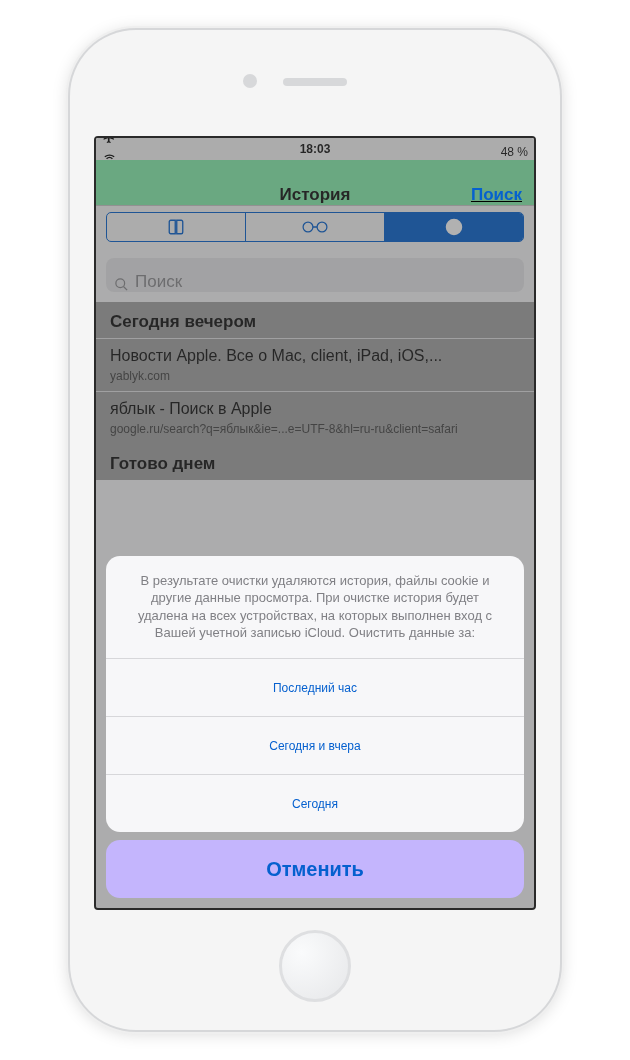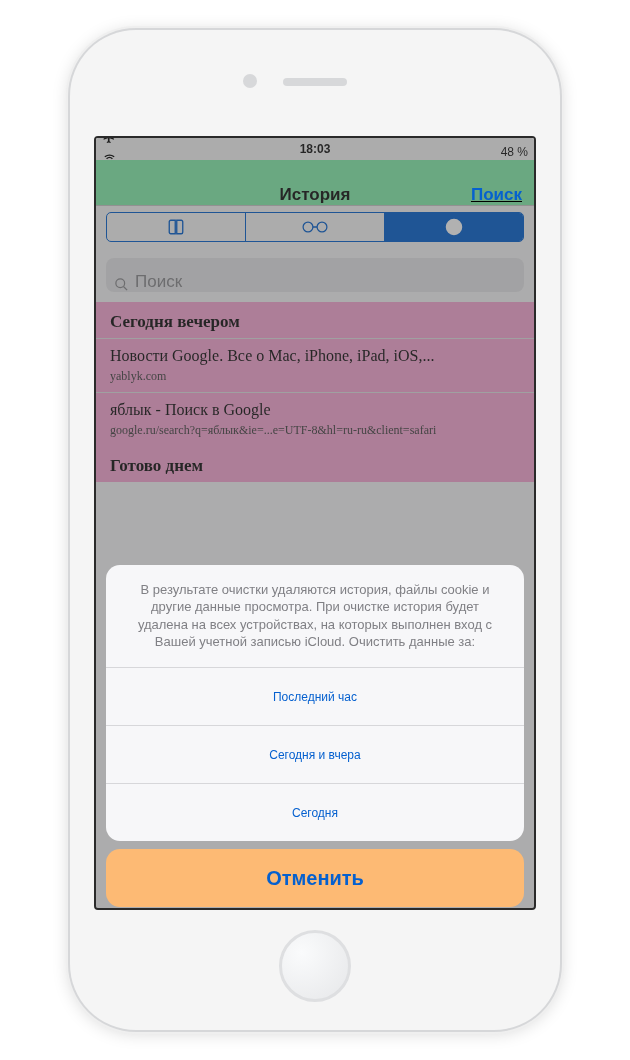--- a/index.html
+++ b/index.html
@@ -165,41 +165,41 @@
       background: #e6e6e8;
       border-radius: 8px;
       padding: 0 8px;
       color: #8a8a8e;
       font-size: 17px;
       gap: 6px;
     }
     .search svg { flex: none; }
 
     
-    .hist { background: #f9a8d4; font-family: Liberation Serif, serif; }
+    .hist { background: #a3a3a3; }
     .hist .section {
       padding: 10px 14px 6px 14px;
       font-size: 17px;
       font-weight: 700;
       color: #111;
     }
     .hist .row {
       padding: 8px 14px;
       border-top: 1px solid #e2e2e4;
     }
     .hist .row .t { font-size: 16px; color: #111; white-space: nowrap; overflow: hidden; text-overflow: ellipsis; }
     .hist .row .u { font-size: 12px; color: #444; margin-top: 4px; white-space: nowrap; overflow: hidden; text-overflow: ellipsis; }
 
     
     .dim { position: absolute; inset: 0; background: rgba(70,70,70,.42); }
 
     
     .sheet {
       position: absolute;
-      left: 10px; right: 10px; bottom: 1px;
+      left: 10px; right: 10px; bottom: 10px;
     }
     .sheet-group {
       background: #f7f7f9;
       border-radius: 14px;
       overflow: hidden;
     }
     .sheet-msg {
       padding: 16px 22px;
       font-size: 13px;
       line-height: 1.35;
@@ -209,21 +209,21 @@
     .sheet-opt {
       border-top: 1px solid #d7d7da;
       height: 58px;
       display: flex;
       align-items: center;
       justify-content: center;
       font-size: 12px;
       color: #0560cf;
     }
     .sheet-cancel {
-      background: #fdba74;
+      background: #c4b5fd;
       border-radius: 14px;
       height: 58px;
       display: flex;
       align-items: center;
       justify-content: center;
       font-size: 20px;
       font-weight: 600;
       color: #0560cf;
       margin-top: 8px;
     }
@@ -299,25 +299,25 @@
             <circle cx="10" cy="10" r="7"></circle>
             <path d="M21 21l-5.5-5.5"></path>
           </svg>
         <span>Поиск</span>
       </div>
     </div>
 
     <div class="hist">
       <div class="section">Сегодня вечером</div>
       <div class="row">
-        <div class="t">Новости Google. Все о Mac, iPhone, iPad, iOS,...</div>
+        <div class="t">Новости Apple. Все о Mac, client, iPad, iOS,...</div>
         <div class="u">yablyk.com</div>
       </div>
       <div class="row">
-        <div class="t">яблык - Поиск в Google</div>
+        <div class="t">яблык - Поиск в Apple</div>
         <div class="u">google.ru/search?q=яблык&amp;ie=...e=UTF-8&amp;hl=ru-ru&amp;client=safari</div>
       </div>
       <div class="section">Готово днем</div>
     </div>
 
     <div class="dim"></div>
 
     <div class="sheet">
       <div class="sheet-group">
         <div class="sheet-msg">В результате очистки удаляются история, файлы cookie и другие данные просмотра. При очистке история будет удалена на всех устройствах, на которых выполнен вход с Вашей учетной записью iCloud. Очистить данные за:</div>

